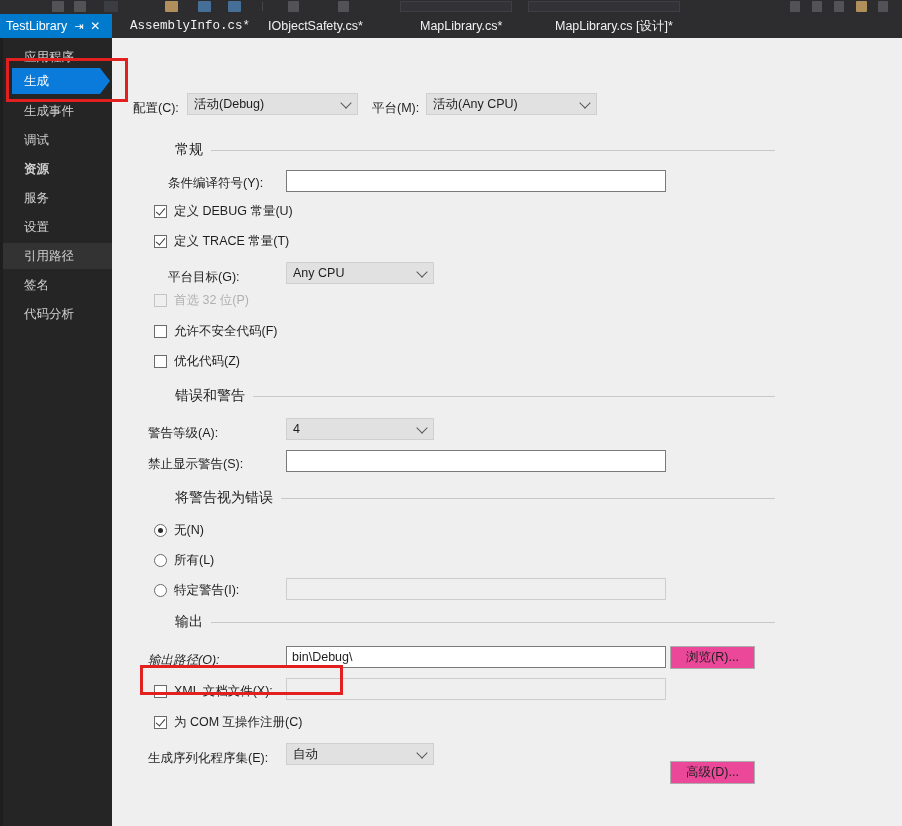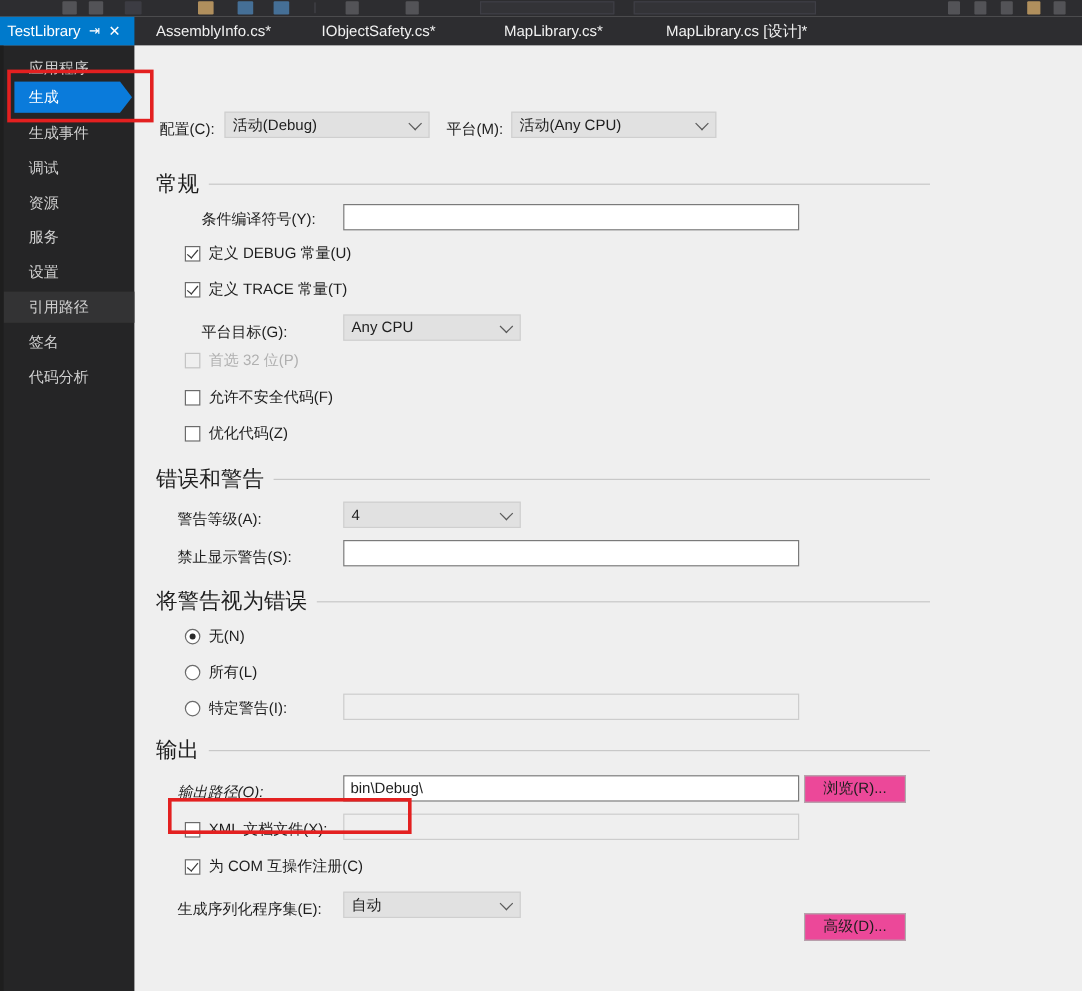--- a/index.html
+++ b/index.html
@@ -132,21 +132,21 @@
   
   .pbtn {
     position: absolute; height: 23px;
     background: #ec4899; border: 1px solid #adadad;
     display: flex; align-items: center; justify-content: center;
     font-size: 12.5px; color: #1e1e1e; cursor: default;
   }
 
   
   .group { position: absolute; display: flex; align-items: center; }
-  .group .gtitle { font-size: 18px; color: #1e1e1e; white-space: nowrap; padding-right: 8px; }
+  .group .gtitle { font-size: 14px; color: #1e1e1e; white-space: nowrap; padding-right: 8px; margin-left: 45px; }
   .group .grule { height: 1px; background: #c8c8c8; flex: 1 1 auto; }
 
   
   .chk { position: absolute; display: flex; align-items: center; cursor: default; }
   .chk .box {
     width: 13px; height: 13px; border: 1px solid #6b6b6b;
     background: #ffffff; position: relative; flex: 0 0 auto;
   }
   .chk.disabled .box { border-color: #c4c4c4; background: #efefef; }
   .chk .box .tick {
@@ -194,21 +194,21 @@
     <div class="tb-ico gold" style="left:856px;width:11px;"></div>
     <div class="tb-ico grey" style="left:878px;width:10px;"></div>
   </div>
 
   <div class="tabbar">
     <div class="tab active" style="left:0px;width:112px;">
       <span class="tab-label">TestLibrary</span>
       <span class="pin-icon">⇥</span>
       <span class="close-icon">✕</span>
     </div>
-    <div class="tab" style="left:124px;">
+    <div class="tab" style="left:124px;font-family:Liberation Mono, monospace;">
       <span class="tab-label">AssemblyInfo.cs*</span>
     </div>
     <div class="tab" style="left:262px;">
       <span class="tab-label">IObjectSafety.cs*</span>
     </div>
     <div class="tab" style="left:414px;">
       <span class="tab-label">MapLibrary.cs*</span>
     </div>
     <div class="tab" style="left:549px;">
       <span class="tab-label">MapLibrary.cs [设计]*</span>
@@ -226,21 +226,21 @@
     <div class="side-item selected" style="top:30px;">
       <span class="side-label">生成</span>
     </div>
 
     <div class="side-item" style="top:60px;">
       <span class="side-label">生成事件</span>
     </div>
     <div class="side-item" style="top:89px;">
       <span class="side-label">调试</span>
     </div>
-    <div class="side-item" style="top:118px;">
+    <div class="side-item" style="top:118px;font-weight:bold;">
       <span class="side-label">资源</span>
     </div>
     <div class="side-item" style="top:147px;">
       <span class="side-label">服务</span>
     </div>
     <div class="side-item" style="top:176px;">
       <span class="side-label">设置</span>
     </div>
     <div class="side-item hover" style="top:205px;">
       <span class="side-label">引用路径</span>

